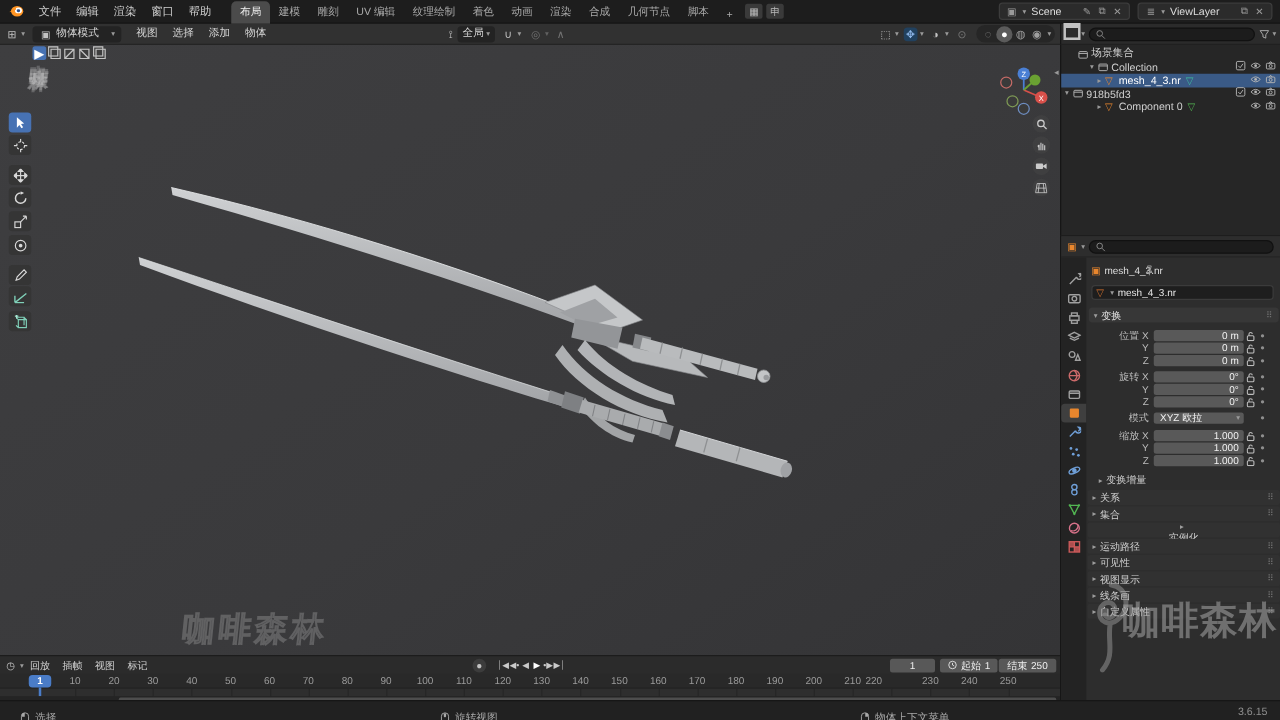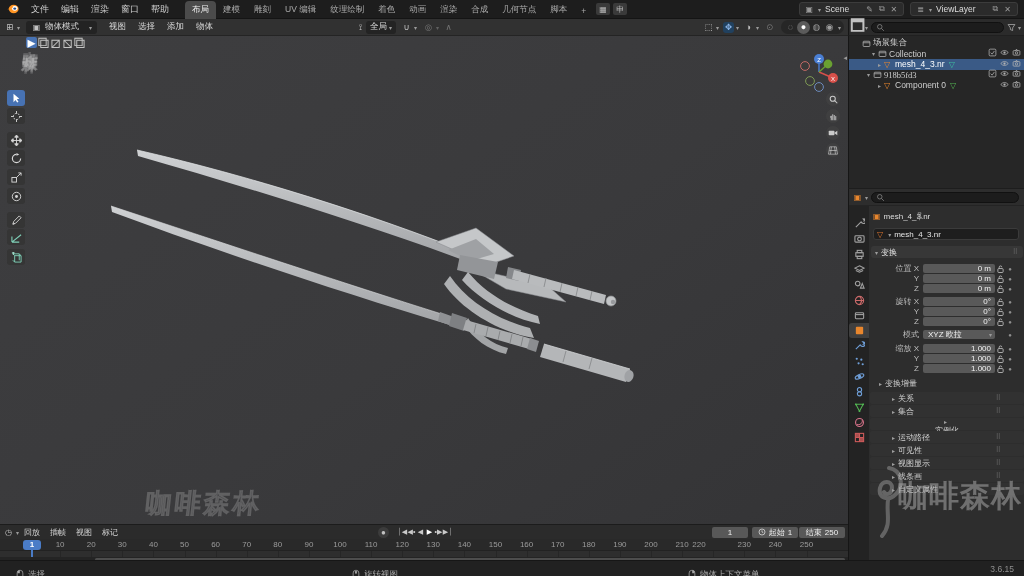--- a/index.html
+++ b/index.html
@@ -70,21 +70,21 @@
     border-radius:3px; display:flex; align-items:center; padding:0 4px; color:#e2e2e2; }
   .trow { position:absolute; left:0; width:156px; height:9px; display:flex; align-items:center; }
   .trow .lbl { width:54px; text-align:right; padding-right:4px; color:#bdbdbd; }
   .trow .field { width:72px; height:9px; background:#595959; border-radius:2px; color:#f2f2f2;
     display:flex; align-items:center; justify-content:flex-end; padding:0 4px; }
   .trow .field.dd { justify-content:space-between; padding:0 3px 0 5px; }
   .trow .lock { width:11px; display:flex; justify-content:center; color:#bdbdbd; }
   .trow .adot { width:8px; display:flex; justify-content:center; color:#8f8f8f; font-size:6px; }
   .subpanel { position:absolute; left:10px; color:#c9c9c9; }
   .section { position:absolute; left:1px; width:154px; height:12px; background:#313131; border-radius:2px;
-    display:flex; align-items:center; padding:0 22px; color:#d2d2d2; }
+    display:flex; align-items:center; padding:0 4px; color:#d2d2d2; }
   .section .grip, #transform-panel-h .grip { margin-left:auto; color:#6f6f6f; letter-spacing:1px; font-size:7px; }
   .exp { font-size:6px; color:#9d9d9d; margin-right:3px; }
 
   
   #viewport { position:absolute; left:0; top:36px; width:848px; height:488px;
     background:linear-gradient(145deg,#3e3e40 0%,#3a3a3c 55%,#343436 100%); overflow:hidden; }
   #mini-select { position:absolute; left:26px; top:1px; display:flex; gap:1px; }
   .msbtn { width:11px; height:11px; background:#3d3d3d; border-radius:2px; display:flex; align-items:center; justify-content:center; color:#c4c4c4;}
   .msbtn.active { background:#4772b3; color:#fff; }
   #toolbar { position:absolute; left:7px; top:16px; width:19px; }
@@ -435,21 +435,21 @@
               <path d="M1 6q5-5.4 10 0q-5 5.4-10 0" fill="none" stroke="currentColor"></path>
               <circle cx="6" cy="6" r="1.5" fill="currentColor"></circle>
             </svg></span>
           <span><svg class="oic" viewBox="0 0 12 12">
               <path d="M4.5 3.5l1-1.5h1l1 1.5" fill="none" stroke="currentColor"></path>
               <rect x="1.5" y="3.5" width="9" height="6" rx="1" fill="none" stroke="currentColor"></rect>
               <circle cx="6" cy="6.5" r="1.6" fill="none" stroke="currentColor"></circle>
             </svg></span>
         </span>
       </div>
-      <div class="ol-row" style="padding-left: 15px; font-family: Liberation Serif, serif;">
+      <div class="ol-row" style="">
         <span class="ol-expander">▾</span>
         <span class="oic">
           <svg class="oic" viewBox="0 0 12 12" style="color:#b5b5b5">
             <rect x="1.5" y="3" width="9" height="7" rx="1" fill="none" stroke="currentColor"></rect>
             <path d="M1.5 5h9" stroke="currentColor"></path>
           </svg>
         </span>
         <span class="ol-label">918b5fd3</span>
         <span class="ol-right">
           <span><svg class="oic" viewBox="0 0 12 12">

